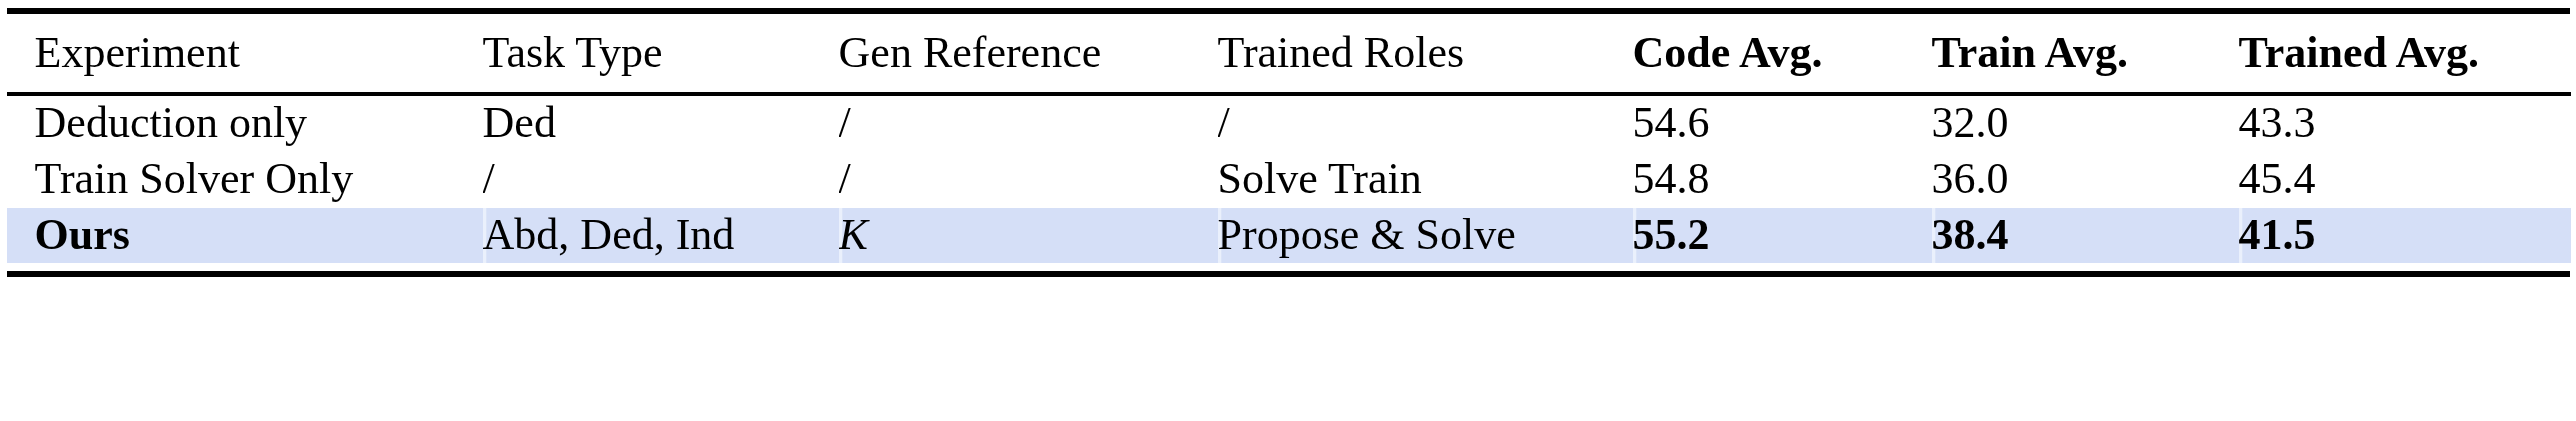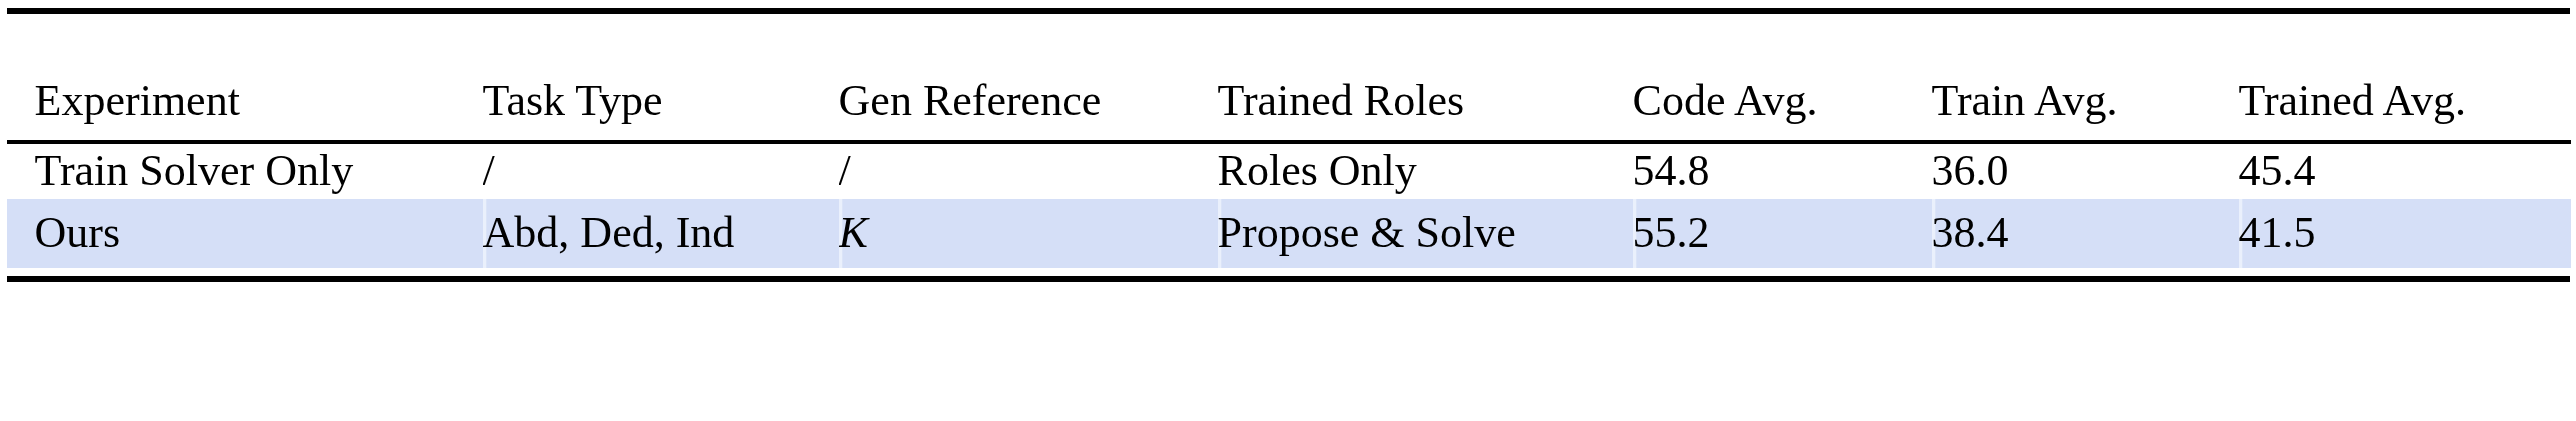--- a/index.html
+++ b/index.html
@@ -23,39 +23,38 @@
     width: 100%;
     height: 5.7px;
     background: #000;
   }
   table {
     width: 2563px;
     border-collapse: collapse;
     table-layout: fixed;
     font-size: 44px;
     line-height: 1;
-    margin-top: 48px;
   }
   th, td {
     text-align: left;
     vertical-align: middle;
     white-space: nowrap;
     overflow: hidden;
     padding: 0;
     font-weight: normal;
   }
   th.left, td.left {
     text-align: left;
     padding-left: 28px;
   }
   thead tr { height: 80px; }
   thead th { border-bottom: 4.9px solid #000; }
   tbody tr { height: 57px; }
-  tbody tr.highlight { height: 69px; }
-  .bold { font-weight: normal; }
+  tbody tr.highlight { height: 55px; }
+  .bold { font-weight: bold; }
   .italic { font-style: italic; }
   tr.highlight td { background: var(--hl, #d5dff7); }
   tr.highlight td:not(:first-child) { box-shadow: inset 3.3px 0 0 0 #eaf0fc; }
   .bottom-gap { height: 8.2px; background: #ffffff; }
 </style>
 </head>
 <body>
 
 <div class="figure">
   <div class="tbl-wrap">
@@ -76,24 +75,33 @@
             <th>Task Type</th>
             <th>Gen Reference</th>
             <th>Trained Roles</th>
             <th class="bold">Code Avg.</th>
             <th class="bold">Train Avg.</th>
             <th class="bold">Trained Avg.</th>
           </tr>
       </thead>
       <tbody>
           <tr>
+            <td class="left">Deduction only</td>
+            <td>Ded</td>
+            <td>/</td>
+            <td>/</td>
+            <td>54.6</td>
+            <td>32.0</td>
+            <td>43.3</td>
+          </tr>
+          <tr>
             <td class="left">Train Solver Only</td>
             <td>/</td>
             <td>/</td>
-            <td>Roles Only</td>
+            <td>Solve Train</td>
             <td>54.8</td>
             <td>36.0</td>
             <td>45.4</td>
           </tr>
           <tr class="highlight">
             <td class="left bold">Ours</td>
             <td>Abd, Ded, Ind</td>
             <td class="italic">K</td>
             <td>Propose &amp; Solve</td>
             <td class="bold">55.2</td>

